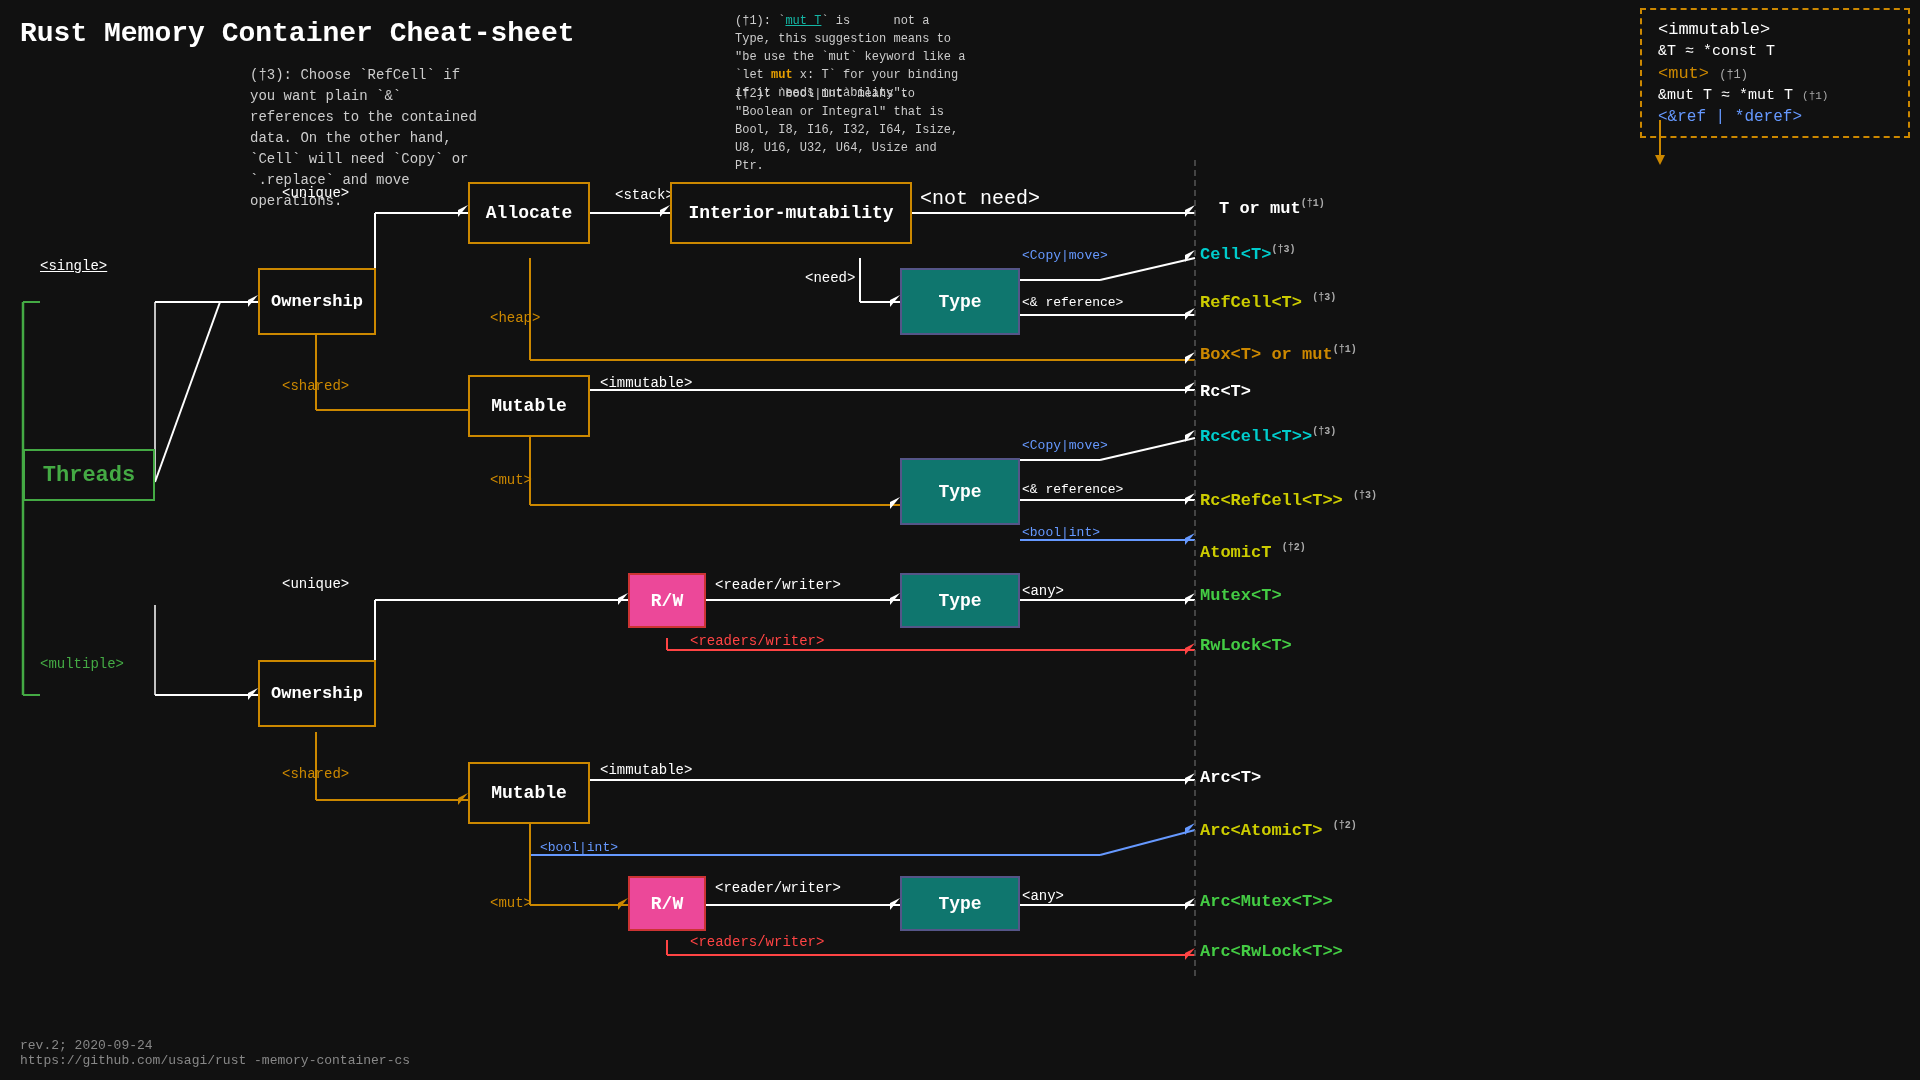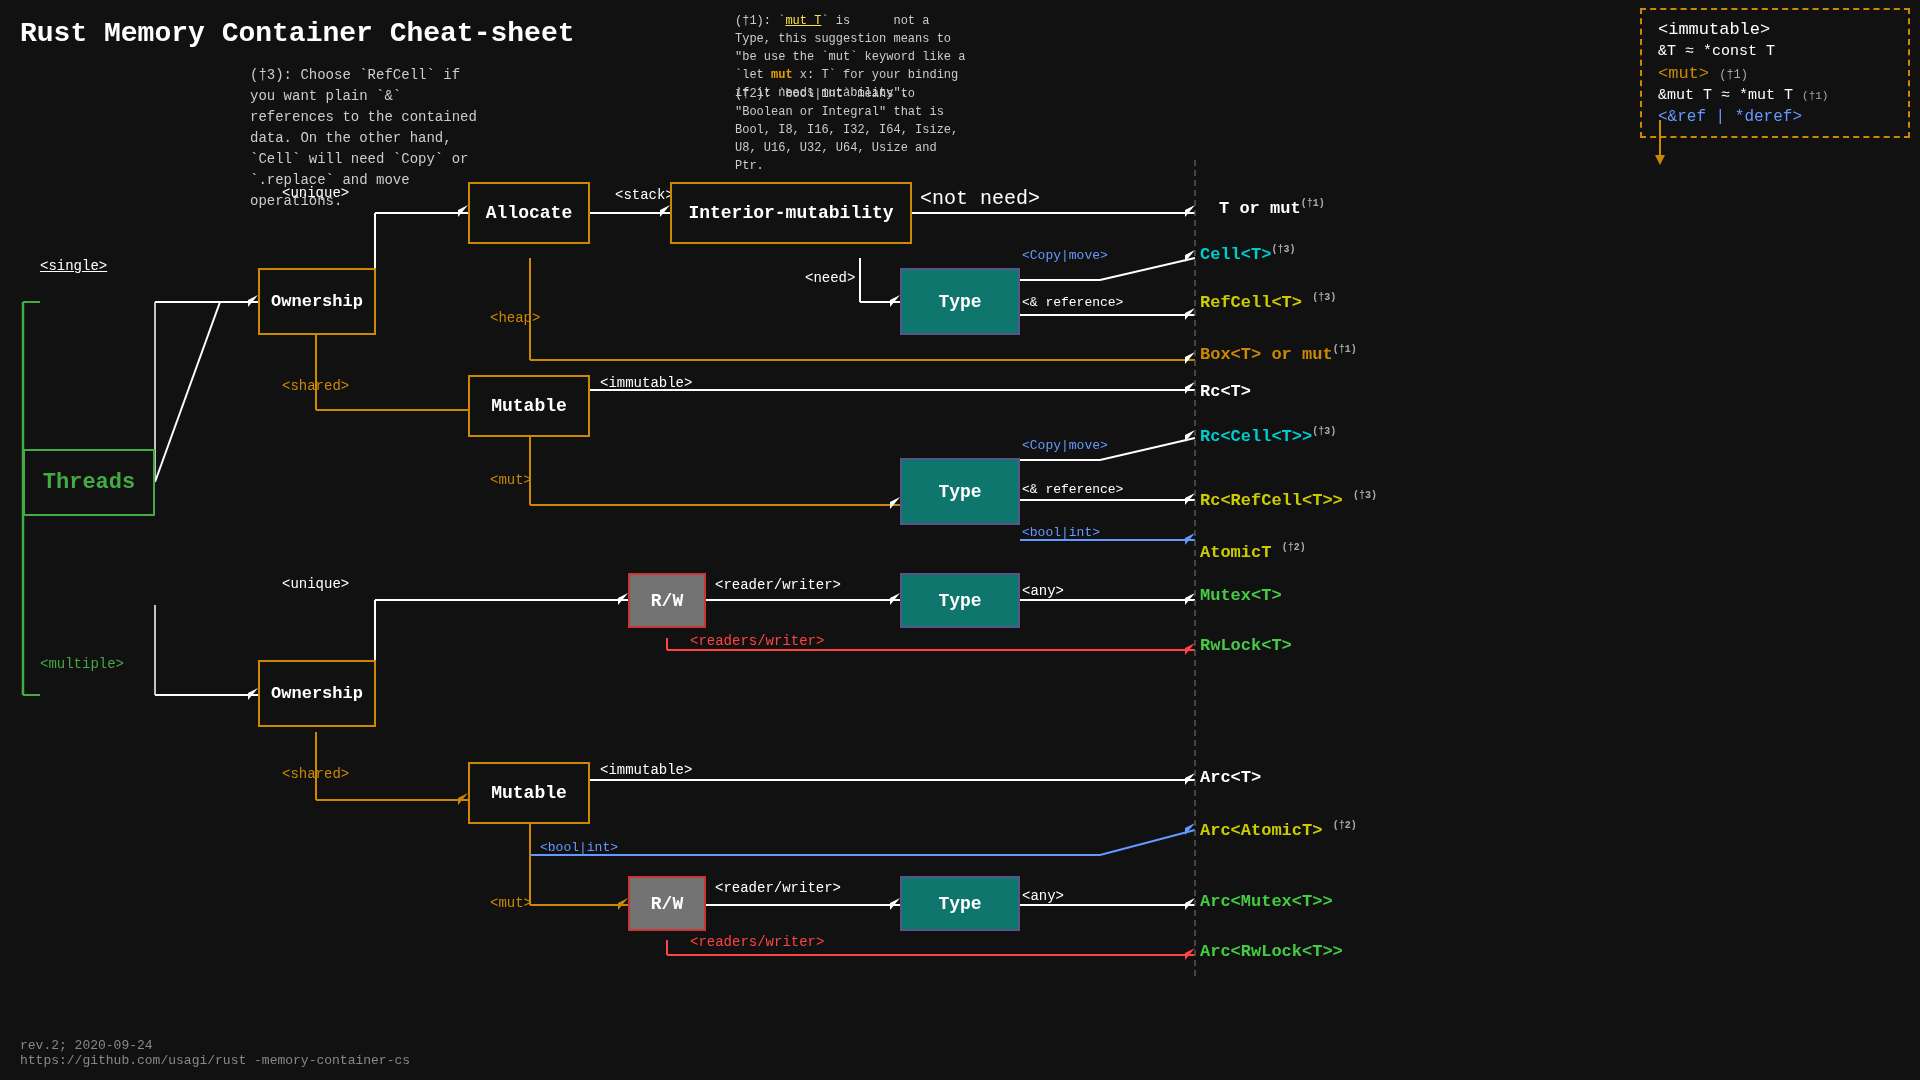--- a/index.html
+++ b/index.html
@@ -57,21 +57,21 @@
       background: #111;
     }
     .box-blue {
       border-color: #558;
       color: #fff;
       background: #0f766e;
     }
     .box-red {
       border-color: #c33;
       color: #fff;
-      background: #737373;
+      background: #ec4899;
     }
 
     
     .lbl {
       position: absolute;
       font-size: 15px;
       white-space: nowrap;
     }
     .lbl-white { color: #fff; }
     .lbl-orange { color: #c80; }
@@ -262,36 +262,36 @@
   <polygon points="1660,165 1655,155 1665,155" fill="#c80"></polygon>
 </svg>
 
 <div class="title">Rust Memory Container Cheat-sheet</div>
 
 <div class="note" style="top:65px; left:250px; max-width:230px;">
   <span style="color:#ccc; font-size:14px;">(†3): Choose `RefCell` if you want plain `&amp;` references to the contained data. On the other hand, `Cell` will need `Copy` or `.replace` and move operations.</span>
 </div>
 
 <div class="note" style="top:12px; left:735px; max-width:235px;">
-  <span style="color:#ccc; font-size:12px;">(†1): `<span style="text-decoration:underline;color:#fde047;">mut T</span>` is <span style="padding-left:36px;">not a Type</span>, this suggestion means to "be use the `mut` keyword like a `let <span style="color:#e8a000;font-weight:bold;">mut</span> x: T` for your binding if it needs mutability".</span>
+  <span style="color:#ccc; font-size:12px;">(†1): `<span style="text-decoration:underline;color:#14b8a6;">mut T</span>` is <span style="padding-left:36px;">not a Type</span>, this suggestion means to "be use the `mut` keyword like a `let <span style="color:#e8a000;font-weight:bold;">mut</span> x: T` for your binding if it needs mutability".</span>
 </div>
 
 <div class="note" style="top:85px; left:735px; max-width:235px;">
   <span style="color:#ccc; font-size:12px;">(†2): `bool|int` means to "Boolean or Integral" that is Bool, I8, I16, I32, I64, Isize, U8, U16, U32, U64, Usize and Ptr.</span>
 </div>
 
 <div style="position:absolute; top:8px; right:10px; border:2px dashed #c80; padding:10px 16px; width:270px;">
   <div style="font-size:17px; color:#fff; margin-bottom:4px;">&lt;immutable&gt;</div>
   <div style="font-size:15px; color:#fff; margin-bottom:4px;">&amp;T ≈ *const T</div>
   <div style="font-size:17px; color:#c80; margin-bottom:4px;">&lt;mut&gt; <span style="font-size:12px; color:#aaa;">(†1)</span></div>
   <div style="font-size:15px; color:#fff; margin-bottom:4px;">&amp;mut T ≈ *mut T <span style="font-size:11px; color:#aaa;">(†1)</span></div>
   <div style="font-size:16px; color:#69f; margin-top:4px;">&lt;&amp;ref | *deref&gt;</div>
 </div>
 
-<div class="box box-green" style="left:23px; top:449px; width:132px; height:67px; font-size:22px;">
+<div class="box box-green" style="left:23px; top:449px; width:132px; height:52px; font-size:22px;">
   <span>Threads</span>
 </div>
 
 <div class="lbl lbl-white" style="left:40px; top:258px; font-size:14px;text-decoration:underline;">&lt;single&gt;</div>
 
 <div class="lbl lbl-green" style="left:40px; top:656px; font-size:14px;">&lt;multiple&gt;</div>
 
 <div class="box box-orange" style="left:258px; top:268px; width:118px; height:67px; font-size:17px;">
   <span>Ownership</span>
 </div>

